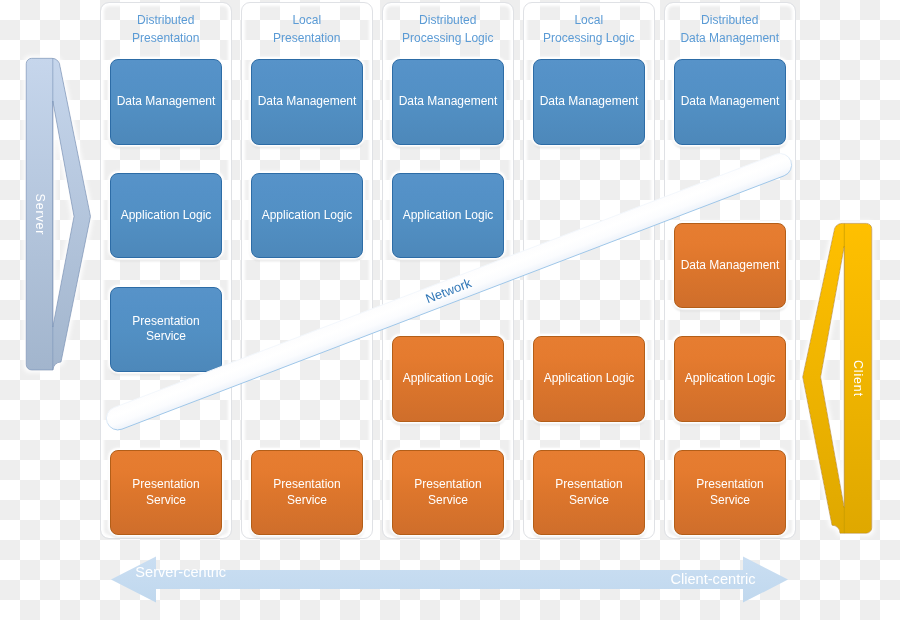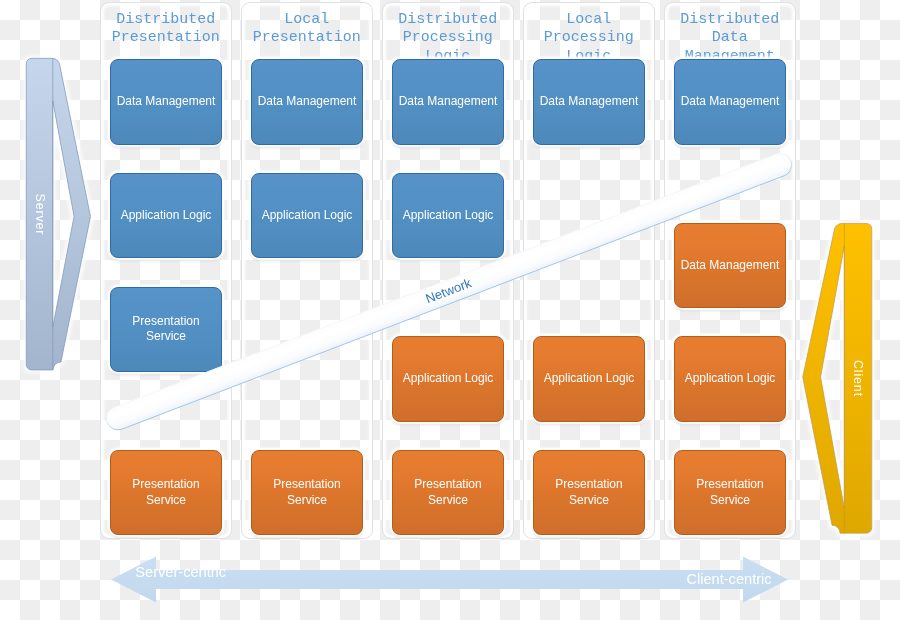--- a/index.html
+++ b/index.html
@@ -15,21 +15,21 @@
     background-position:0px 0px, 20px 20px;
     background-color:#ffffff;}
 
   
   .col{position:absolute;top:2px;height:537px;width:131.5px;
        background:transparent;
        border:1px solid #dfe1e5;
        border-radius:9px;box-sizing:border-box;
        box-shadow:inset 0 0 3px 3px rgba(255,255,255,1);}
   .col-title{position:absolute;left:0;right:0;top:7.5px;text-align:center;
-       font-size:15px;line-height:18.6px;color:#5b9bd5;font-family:Liberation Mono, monospace;}
+       font-size:12px;line-height:18.6px;color:#5b9bd5;}
 
   
   .box{position:absolute;left:8.6px;width:112.8px;height:85.4px;border-radius:8px;
        box-sizing:border-box;display:flex;align-items:center;justify-content:center;
        padding:0 5px;
        text-align:center;color:#ffffff;font-size:12px;line-height:15.2px;
        box-shadow:0 0 5px 1px rgba(255,255,255,1),
                    0 0 2px 2px rgba(255,255,255,1),
                    0 2px 3px rgba(0,0,0,0.32);}
   .box.blue{background:linear-gradient(180deg,#5793c9 0%,#5491c7 24%,#5290c4 50%,#4d88ba 100%);
@@ -191,17 +191,17 @@
           <stop offset="0%" stop-color="#9ec6e8"></stop>
           <stop offset="55%" stop-color="#dce9f6"></stop>
           <stop offset="100%" stop-color="#f3f7fc"></stop>
         </linearGradient>
       </defs>
       <path d="M122.00999408114308 429.14048177005895 L784.2099940811431 175.74048177005898 A11.5 11.5 0 0 0 775.9900059188569 154.25951822994102 L113.79000591885693 407.659518229941 A11.5 11.5 0 0 0 122.00999408114308 429.14048177005895 Z" fill="url(#gNet)" stroke="url(#gNetS)" stroke-width="1"></path>
       <text x="0" y="0" text-anchor="middle" dominant-baseline="central" fill="#2e75b6" font-family="&quot;Liberation Sans&quot;,sans-serif" font-size="13" transform="translate(448.5,290.7) rotate(-20.940041690163408)">Network</text>
     </svg>
   <div id="labels">
       <div class="axis-label" style="top: 563px; left: 135.3px;">Server-centric</div>
-      <div class="axis-label" style="top: 569.5px; left: 16px; width: 755.6px; text-align: right;">Client-centric</div>
+      <div class="axis-label" style="top: 569.5px; left: 0px; width: 755.6px; text-align: right;">Client-centric</div>
       <div class="vlabel" style="left: -20.5px; top: 204.15px;">Server</div>
       <div class="vlabel" style="left: 798.05px; top: 368.3px;">Client</div>
     </div>
 </div>
 
 </body></html>

